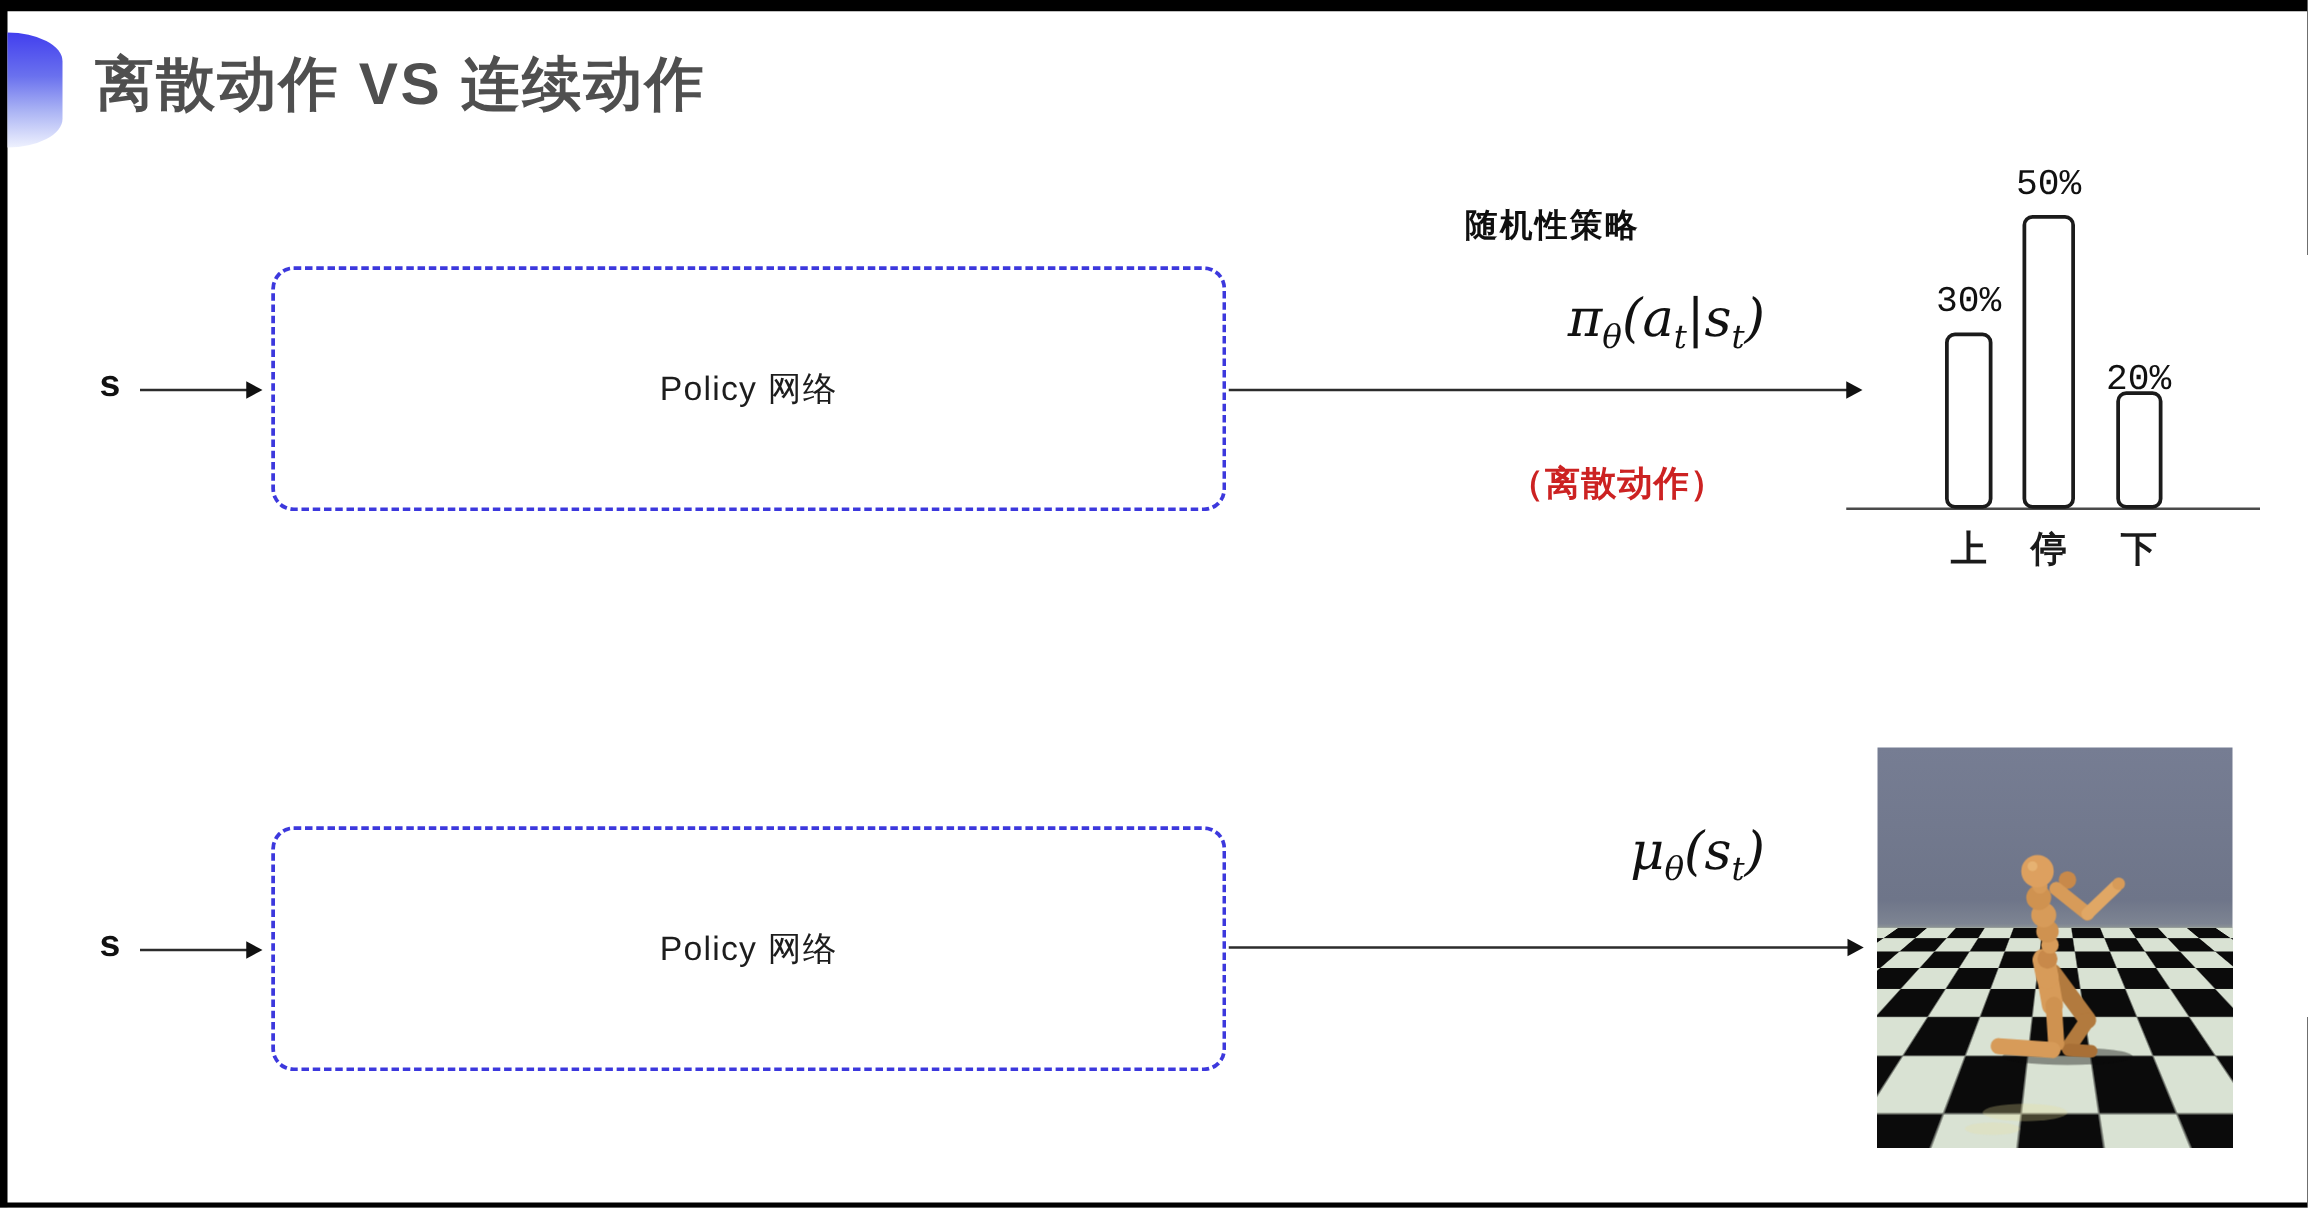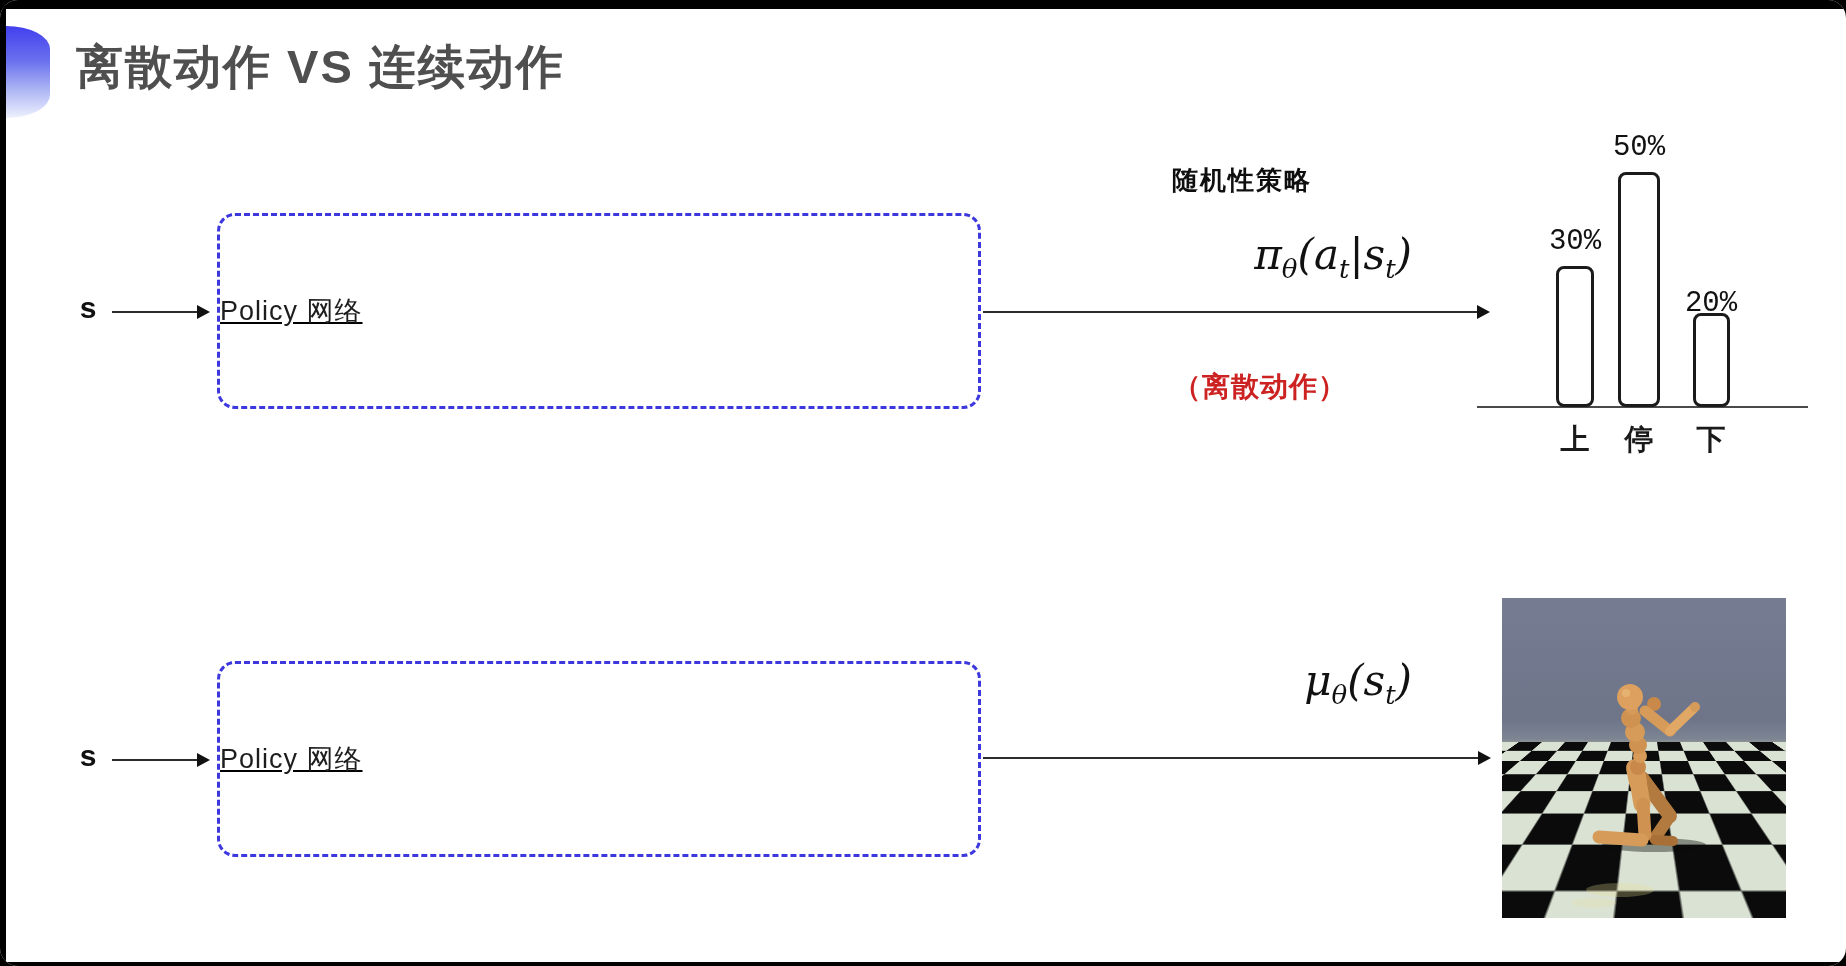--- a/index.html
+++ b/index.html
@@ -1,20 +1,19 @@
 <!DOCTYPE html>
 <html><head>
 <meta charset="utf-8">
 <style>
   html,body { margin:0; padding:0; background:#000; }
   #stage {
     position:relative; width:1846px; height:966px;
     background:#ffffff; overflow:hidden;
     font-family:"Liberation Sans","DejaVu Sans",sans-serif;
-    border-radius:18px;
   }
   .edge { position:absolute; background:#000; }
   #edge-top { left:0; top:0; width:1846px; height:9px; }
   #edge-left { left:0; top:0; width:6px; height:966px; }
   #edge-bottom { left:0; bottom:0; width:1846px; height:4px; }
 
   
   #title-bullet {
     position:absolute; left:6px; top:26px; width:44px; height:92px;
     border-radius:0 88px 88px 0 / 0 46px 46px 0;
@@ -27,23 +26,22 @@
   }
 
   
   .state-label {
     position:absolute; width:40px; text-align:center;
     font-size:30px; font-weight:700; color:#111;
   }
   .policy-box {
     position:absolute; left:217px; width:764px; height:196px;
     border:3px dashed #3c38dd; border-radius:18px; box-sizing:border-box;
-    display:flex; align-items:center; justify-content:flex-start;
+    display:flex; align-items:center; justify-content:center;
     background:#fff;
-    text-decoration:underline;
   }
   .policy-box .box-label { font-size:27px; color:#1d1d1d; letter-spacing:1px; }
 
   .arrow { position:absolute; height:0; border-top:2px solid #2c2c2c; }
   .arrow::after {
     content:''; position:absolute; right:-13px; top:-8px; width:0; height:0;
     border:7px solid transparent; border-left:13px solid #111;
   }
 
   .policy-title {
@@ -108,21 +106,21 @@
   <div class="arrow" style="left:112px; top:311px; width:92px;"></div>
   <div class="policy-box" style="top:213px;">
     <span class="box-label">Policy 网络</span>
   </div>
   <div class="arrow" style="left:983px; top:311px; width:501px;"></div>
 
   <div class="policy-title" style="left:1072px; top:163px;">随机性策略</div>
   <div class="math" style="left:1072px; top:230px;">
     <span>π</span><sub>θ</sub><span>(</span><span>a</span><sub>t</sub><span>|</span><span>s</span><sub>t</sub><span>)</span>
   </div>
-  <div class="action-type" style="left:1080px; top:368px;">（离散动作）</div>
+  <div class="action-type" style="left:1114px; top:368px;">（离散动作）</div>
 
   <div id="action-chart">
     <div id="chart-baseline"></div>
   <div class="bar" style="left: 79px; width: 38px; height: 141px;"></div>
       <div class="bar-value" style="left: 58px; bottom: 150px;">30%</div>
       <div class="bar-cat" style="left: 58px;">上</div>
       <div class="bar" style="left: 141px; width: 42px; height: 235px;"></div>
       <div class="bar-value" style="left: 122px; bottom: 244px;">50%</div>
       <div class="bar-cat" style="left: 122px;">停</div>
       <div class="bar" style="left: 215.5px; width: 37px; height: 94px;"></div>

